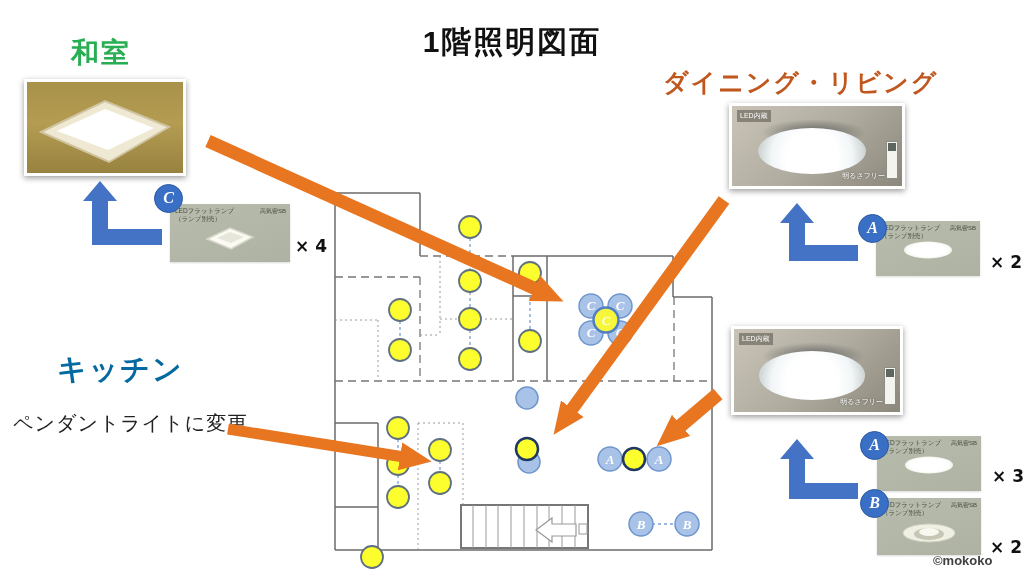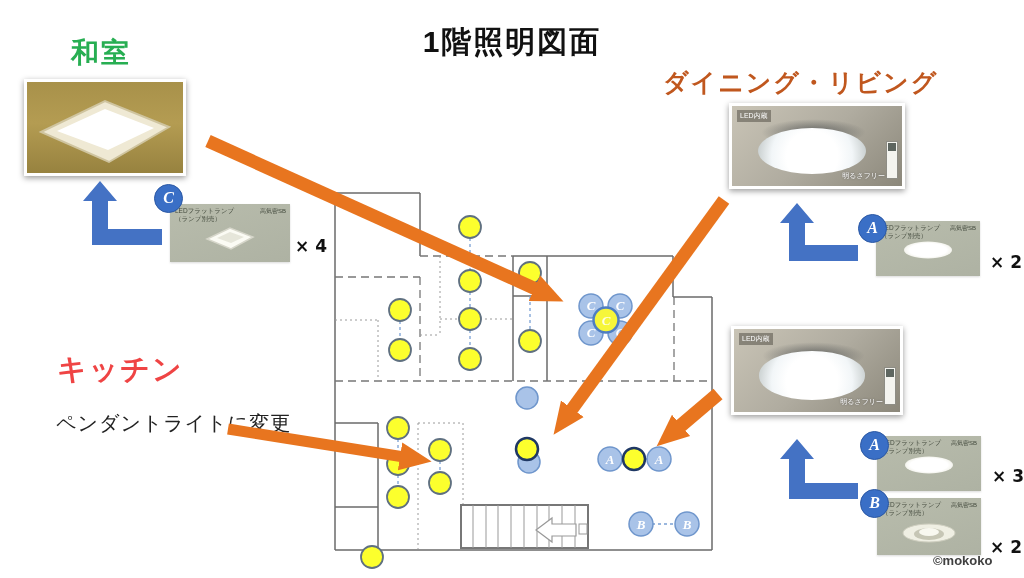--- a/index.html
+++ b/index.html
@@ -4,22 +4,22 @@
 <style>
   html,body{margin:0;padding:0;background:#fff;}
   .stage{position:relative;width:1024px;height:578px;background:#fff;overflow:hidden;
          font-family:"Liberation Sans",sans-serif;}
   .abs{position:absolute;}
   .title{left:0;right:0;top:22px;text-align:center;font-size:30px;font-weight:800;
          color:#111;letter-spacing:2px;}
   .room-label{font-weight:800;letter-spacing:2px;}
   .lbl-green{color:#27ae52;font-size:28px;left:71px;top:34px;text-align:right;}
   .lbl-dining{color:#c0571e;font-size:25px;left:663px;top:66px;}
-  .lbl-kitchen{color:#ef4444;font-size:29px;left:57px;top:350px;}
-  .note{left:13px;top:410px;font-size:20px;color:#222;letter-spacing:1px;margin-left:43px;}
+  .lbl-kitchen{color:#0369a1;font-size:29px;left:57px;top:350px;}
+  .note{left:13px;top:410px;font-size:20px;color:#222;letter-spacing:1px;}
   .count{font-size:17px;font-weight:bold;color:#111;font-family:"DejaVu Sans",sans-serif;}
   .watermark{left:933px;top:553px;font-size:13px;font-weight:bold;color:#404040;}
 
   
   .photo{border:3px solid #fff;box-shadow:0 2px 6px rgba(0,0,0,.4);}
   .photo-washitsu{left:24px;top:79px;width:156px;height:91px;
       background:linear-gradient(180deg,#a8914a 0%,#b49c52 45%,#97823f 100%);}
   .cl-photo{background:linear-gradient(135deg,#c9c4b6 0%,#b0aca0 50%,#8b877a 100%);}
   .cl-1{left:729px;top:103px;width:170px;height:80px;}
   .cl-2{left:731px;top:326px;width:166px;height:83px;}

